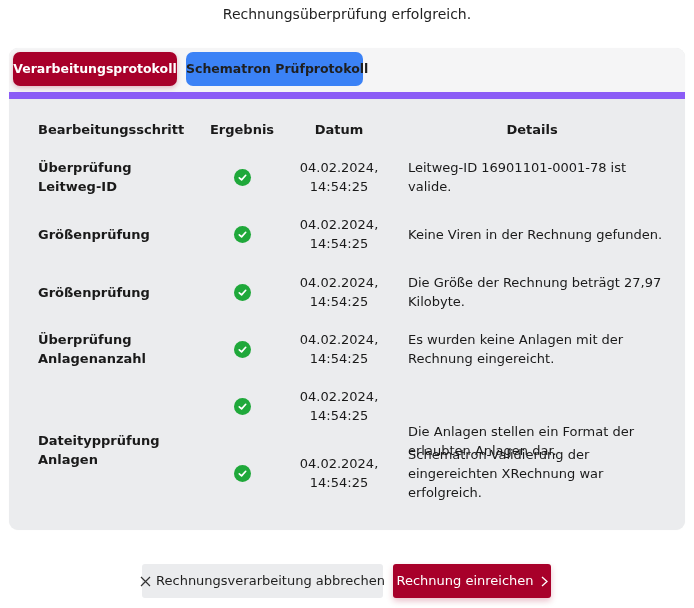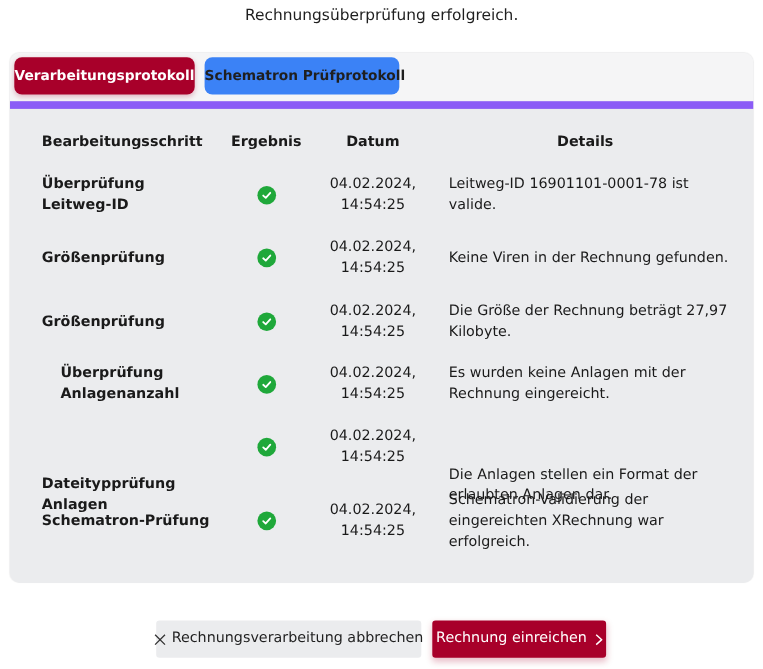--- a/index.html
+++ b/index.html
@@ -181,21 +181,21 @@
             <svg width="11" height="11" viewBox="0 0 12 12">
                 <path d="M2.5 6.3 L5 8.6 L9.5 3.6" stroke="#fff" stroke-width="1.8" fill="none" stroke-linecap="round" stroke-linejoin="round"></path>
               </svg>
           </span>
         </div>
         <div class="cell date" style="height:38px;">04.02.2024, 14:54:25</div>
         <div class="cell details" style="height:38px;">Die Größe der Rechnung beträgt 27,97 Kilobyte.</div>
       </div>
 
       <div class="row" style="top:238px;height:38px;">
-        <div class="cell step" style="height:38px;margin-left:17px;">Überprüfung Anlagenanzahl</div>
+        <div class="cell step" style="height:38px;">Überprüfung Anlagenanzahl</div>
         <div class="cell result" style="height:38px;">
           <span class="check">
             <svg width="11" height="11" viewBox="0 0 12 12">
                 <path d="M2.5 6.3 L5 8.6 L9.5 3.6" stroke="#fff" stroke-width="1.8" fill="none" stroke-linecap="round" stroke-linejoin="round"></path>
               </svg>
           </span>
         </div>
         <div class="cell date" style="height:38px;">04.02.2024, 14:54:25</div>
         <div class="cell details" style="height:38px;">Es wurden keine Anlagen mit der Rechnung eingereicht.</div>
       </div>
@@ -207,21 +207,20 @@
             <svg width="11" height="11" viewBox="0 0 12 12">
                 <path d="M2.5 6.3 L5 8.6 L9.5 3.6" stroke="#fff" stroke-width="1.8" fill="none" stroke-linecap="round" stroke-linejoin="round"></path>
               </svg>
           </span>
         </div>
         <div class="cell date" style="height:38px;">04.02.2024, 14:54:25</div>
         <div class="cell details" style="height:38px;margin-top:35px;">Die Anlagen stellen ein Format der erlaubten Anlagen dar.</div>
       </div>
 
       <div class="row" style="top:352px;height:58px;">
-        <div class="cell step" style="height:58px;">Schematron-Prüfung</div>
         <div class="cell result" style="height:58px;">
           <span class="check">
             <svg width="11" height="11" viewBox="0 0 12 12">
                 <path d="M2.5 6.3 L5 8.6 L9.5 3.6" stroke="#fff" stroke-width="1.8" fill="none" stroke-linecap="round" stroke-linejoin="round"></path>
               </svg>
           </span>
         </div>
         <div class="cell date" style="height:58px;">04.02.2024, 14:54:25</div>
         <div class="cell details" style="height:58px;">Schematron-Validierung der eingereichten XRechnung war erfolgreich.</div>
       </div>

